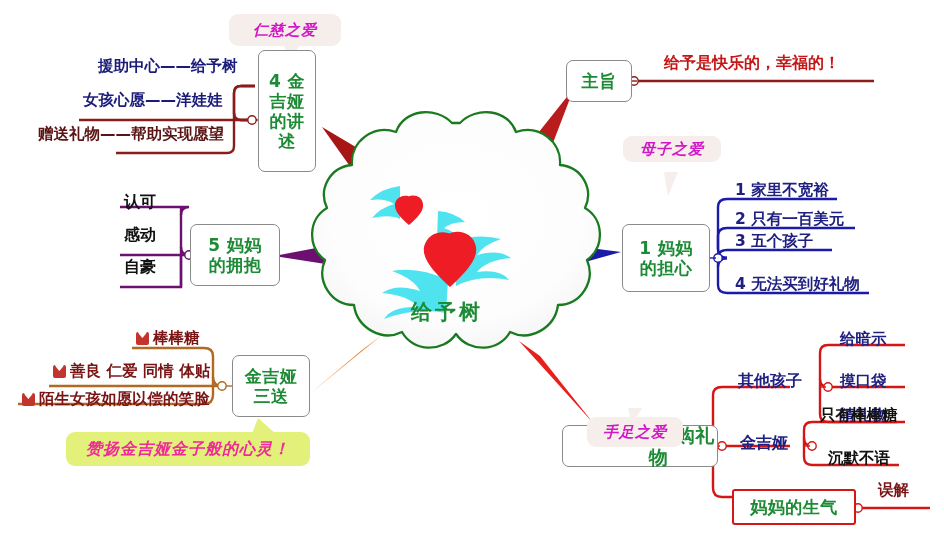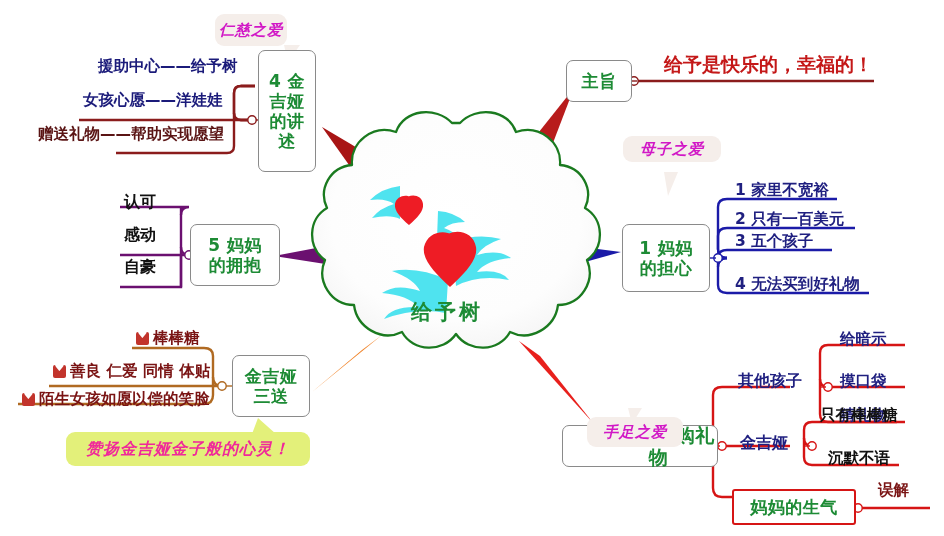--- a/index.html
+++ b/index.html
@@ -181,29 +181,29 @@
 
     <polygon points="284,45 300,45 288,62" fill="#f5eeea"></polygon>
     <polygon points="664,172 678,172 668,196" fill="#f5eeea"></polygon>
     <polygon points="628,408 642,408 632,424" fill="#f5eeea"></polygon>
     <polygon points="252,434 276,434 258,418" fill="#e3f07a"></polygon>
   </svg>
 
   <div class="leaf" style="left:411px;top:302px;font-size:21px;color:#1d8b35;letter-spacing:3px;">给予树</div>
 
   <div class="node" style="left:566px;top:60px;width:66px;height:42px;font-size:17px;">主旨</div>
-  <div class="leaf" style="left:664px;top:55px;font-size:19px;color:#c41818;">给予是快乐的，幸福的！</div>
+  <div class="leaf" style="left:664px;top:55px;font-size:16px;color:#c41818;">给予是快乐的，幸福的！</div>
 
   <div class="node" style="left:258px;top:50px;width:58px;height:122px;font-size:17px;flex-direction:column;">
     <span>4 金</span>
     <span>吉娅</span>
     <span>的讲</span>
     <span>述</span>
   </div>
-  <div class="bubble beige" style="left:215px;top:14px;width:72px;height:32px;font-size:15px;">仁慈之爱</div>
+  <div class="bubble beige" style="left:229px;top:14px;width:112px;height:32px;font-size:15px;">仁慈之爱</div>
 
   <div class="leaf" style="left:98px;top:59px;font-size:15.5px;color:#1b1b7a;">援助中心——给予树</div>
   <div class="leaf" style="left:83px;top:93px;font-size:15.5px;color:#1b1b7a;">女孩心愿——洋娃娃</div>
   <div class="leaf" style="left:38px;top:127px;font-size:15.5px;color:#5a1414;">赠送礼物——帮助实现愿望</div>
 
   <div class="node" style="left:622px;top:224px;width:88px;height:68px;font-size:17px;flex-direction:column;">
     <span>1 妈妈</span>
     <span>的担心</span>
   </div>
   <div class="bubble beige" style="left:623px;top:136px;width:98px;height:26px;font-size:15px;">母子之爱</div>

